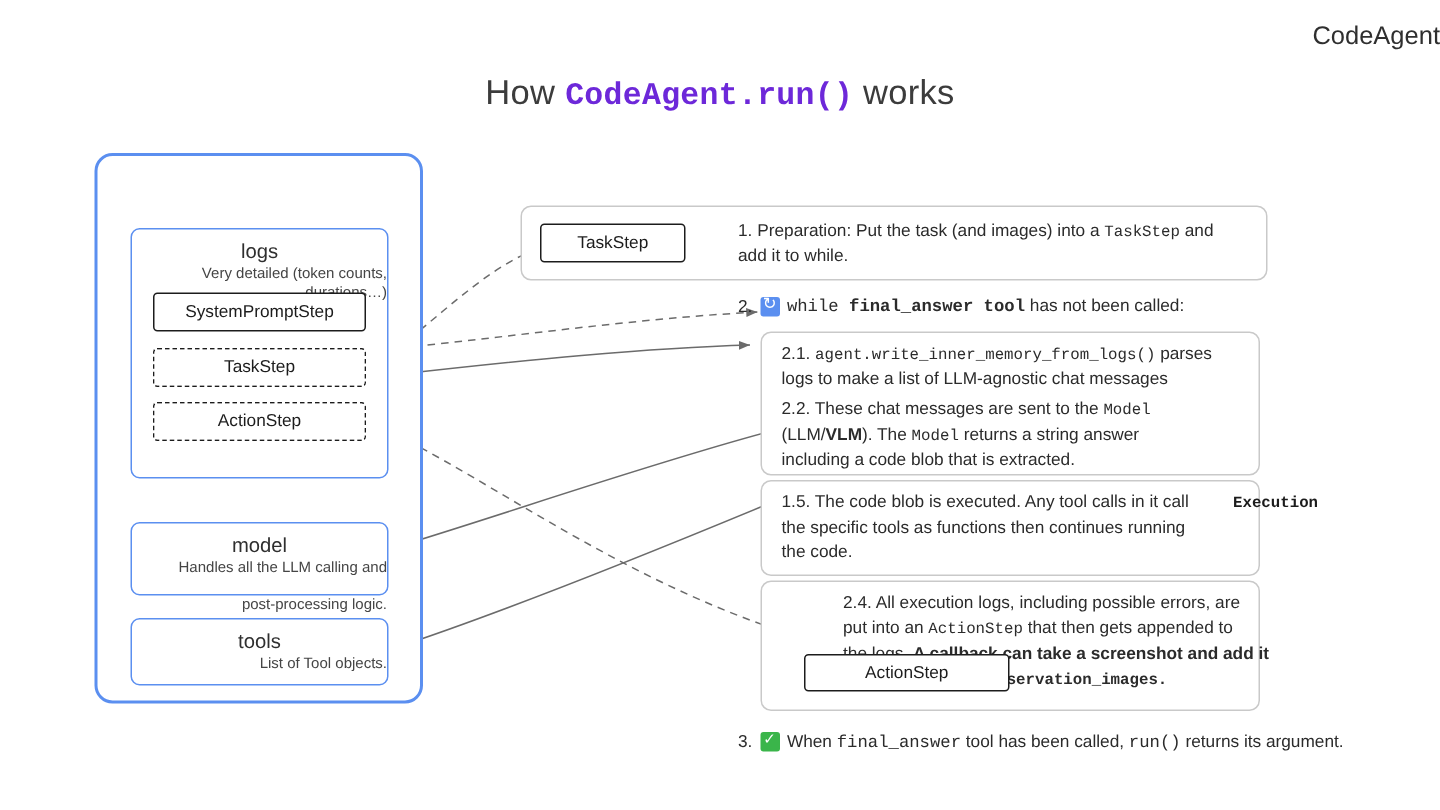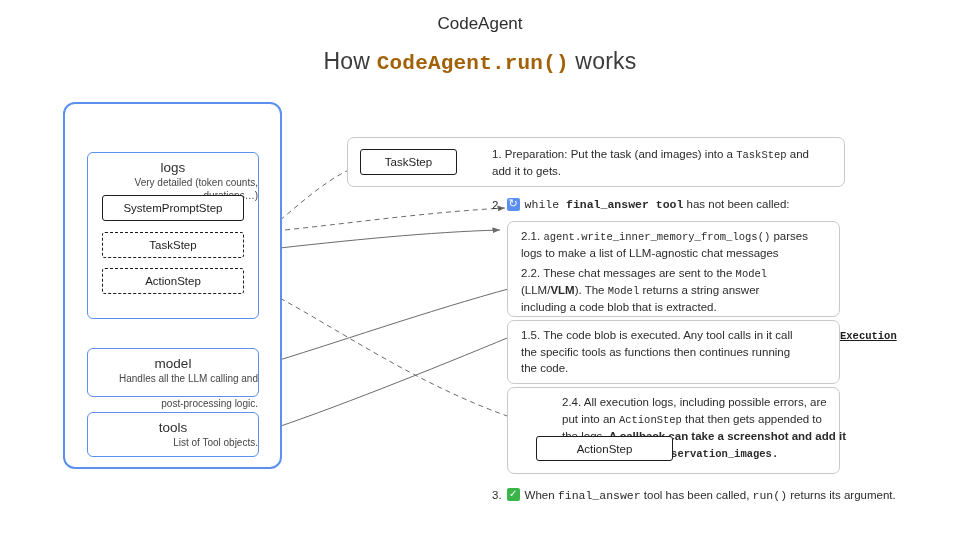--- a/index.html
+++ b/index.html
@@ -30,41 +30,41 @@
     top: 48px;
     width: 960px;
     text-align: center;
     font-size: 23px;
     color: #3c3c3c;
     letter-spacing: 0.2px;
   }
   #title .mono {
     font-size: 21px;
     font-weight: bold;
-    color: #a16207;
+    color: #6d28d9;
   }
 
   
   #agent-panel {
     position: absolute;
     left: 63px;
     top: 102px;
     width: 219px;
     height: 367px;
     border: 2px solid #5b8ff0;
     border-radius: 12px;
     background: #ffffff;
     box-sizing: border-box;
   }
   #agent-title {
     position: absolute;
     left: 0;
     top: 14px;
     width: 100%;
-    text-align: center;
+    text-align: right;
     font-size: 17px;
     color: #2f2f2f;
   }
 
   .subbox {
     position: absolute;
     border: 1px solid #5b8ff0;
     border-radius: 6px;
     background: #ffffff;
     box-sizing: border-box;
@@ -200,21 +200,21 @@
 
   .side-label {
     position: absolute;
     font-family: "Liberation Mono", monospace;
     font-size: 10.5px;
     color: #1c1c1c;
     line-height: 1.3;
     font-weight: bold;
   }
   #label-generation { left: 855px; top: 254px; width: 100px; }
-  #label-execution { left: 840px; top: 330px; width: 100px; text-decoration: underline; }
+  #label-execution { left: 822px; top: 330px; width: 100px; }
 
   
   #arrows {
     position: absolute;
     left: 0;
     top: 0;
     width: 960px;
     height: 540px;
     pointer-events: none;
   }
@@ -269,21 +269,21 @@
   <div class="subbox" id="tools-box">
     <div class="subbox-title">tools</div>
     <div class="subbox-sub">List of Tool objects.</div>
   </div>
 
   <div class="card" id="card-1"></div>
   <div class="step-chip" id="chip-taskstep-right">TaskStep</div>
   <div class="body-text" id="text-1">
     <span>1.</span>
     <span>Preparation: Put the task (and images) into a </span><span class="mono">TaskStep</span><span> and </span><br>
-    <span>add it to gets.</span>
+    <span>add it to while.</span>
   </div>
 
   <div id="text-2-head">
     <span>2.</span>
     <span class="emoji-box"></span>
     <span><span class="mono">while </span><span class="mono" style="font-weight:bold">final_answer tool</span><span> has not been called:</span></span>
   </div>
 
   <div class="card" id="card-2"></div>
   <div class="body-text" id="text-21">

